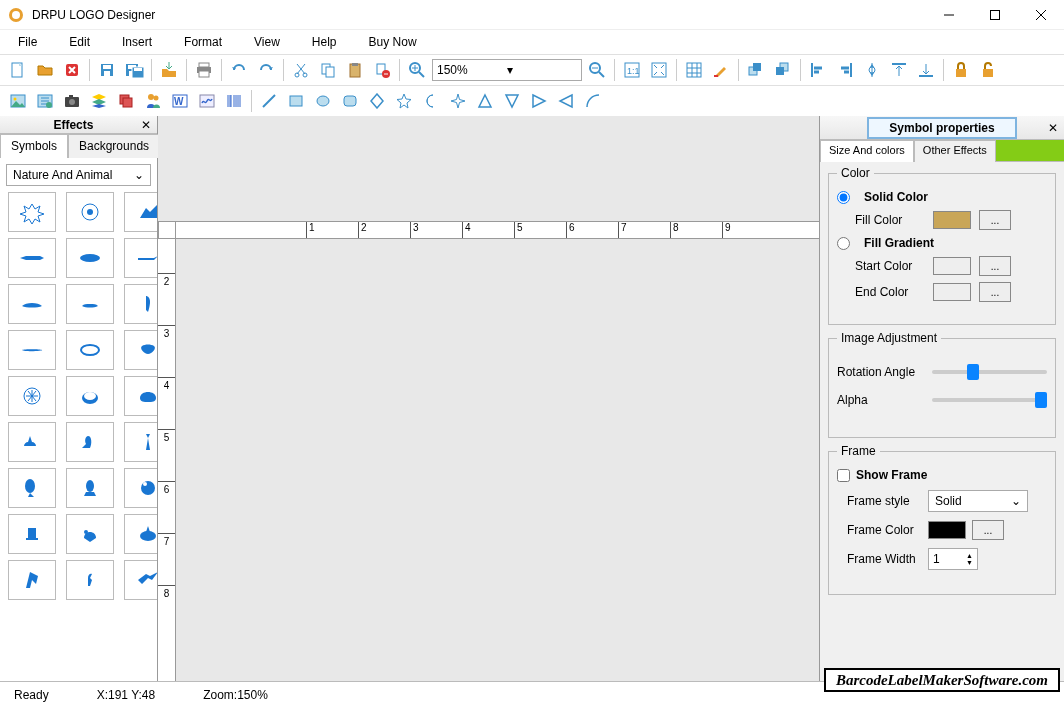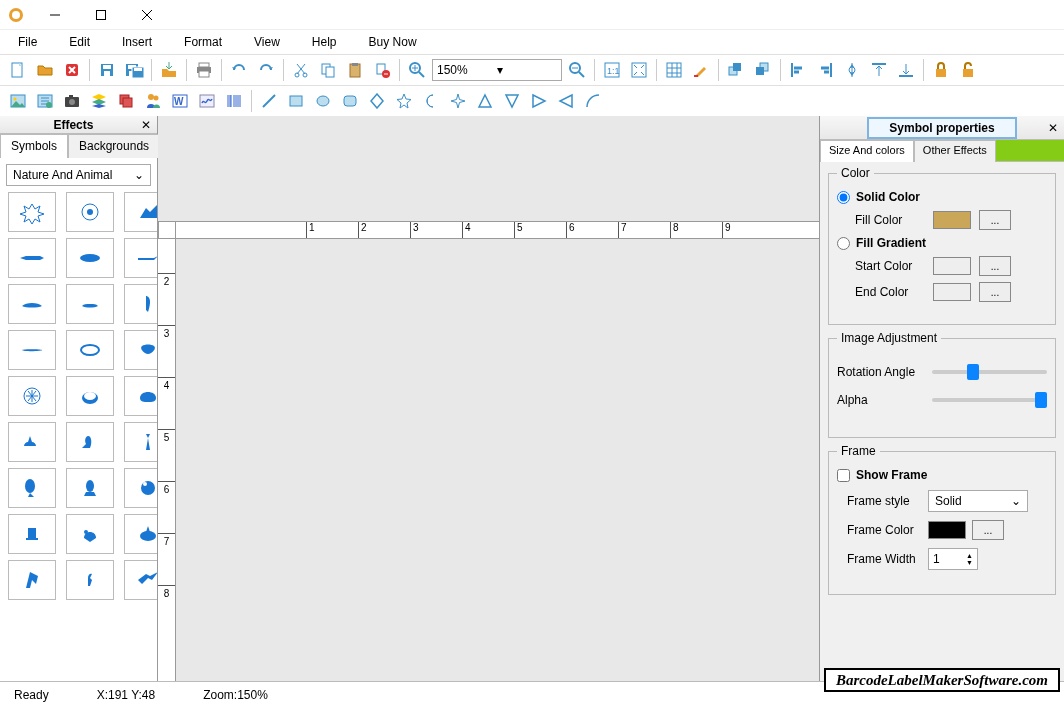--- a/index.html
+++ b/index.html
@@ -9,21 +9,21 @@
   .titlebar .app-icon { width: 16px; height: 16px; margin-right: 8px; }
   .titlebar .title { flex: 1; font-size: 12px; }
   .titlebar .win-btn { width: 46px; height: 30px; display: flex; align-items: center; justify-content: center; }
   
   .menubar { height: 24px; display: flex; align-items: center; padding: 0 8px; gap: 12px; }
   .menubar .menu-item { padding: 3px 10px; font-size: 12px; cursor: default; }
   
   .toolbar { padding: 3px 6px; display: flex; align-items: center; flex-wrap: wrap; gap: 3px; border-top: 1px solid #e0e0e0; }
   .toolbar .sep { width: 1px; height: 22px; background: #ccc; margin: 0 2px; }
   .tbtn { width: 24px; height: 24px; display: flex; align-items: center; justify-content: center; border: 1px solid transparent; border-radius: 2px; cursor: default; }
-  .zoom-combo { width: 130px; height: 22px; border: 1px solid #aaa; padding: 0 4px; font-size: 12px; display: flex; align-items: center; }
+  .zoom-combo { width: 150px; height: 22px; border: 1px solid #aaa; padding: 0 4px; font-size: 12px; display: flex; align-items: center; }
   .zoom-combo span { flex: 1; }
   
   .main { display: flex; height: 565px; }
   
   .left-panel { width: 158px; display: flex; flex-direction: column; border-right: 1px solid #999; justify-content: space-between; }
   .panel-header { background: linear-gradient(#f7f7f7,#e8e8e8); border-bottom: 1px solid #bbb; height: 18px; display: flex; align-items: center; padding: 0 6px; font-weight: bold; font-size: 12px; }
   .panel-header .x { margin-left: auto; font-weight: normal; }
   .panel-tabs { display: flex; background: #fff; border-bottom: 1px solid #bbb; height: 24px; }
   .panel-tab { padding: 4px 10px; font-size: 12px; border: 1px solid #bbb; border-bottom: none; margin-bottom: -1px; background: #f0f0f0; cursor: default; }
   .panel-tab.active { background: #fff; }
@@ -48,21 +48,21 @@
   .right-panel .panel-header { justify-content: center; position: relative; }
   .right-panel .panel-header .title-box { background: #eef7ff; border: 2px solid #7eb4e0; padding: 2px 20px; font-weight: bold; }
   .right-panel .panel-header .x { position: absolute; right: 6px; }
   .right-tabs { display: flex; background: #84cc16; border-bottom: 1px solid #bbb; height: 22px; }
   .right-tab { padding: 3px 8px; font-size: 11px; border: 1px solid #bbb; border-bottom: none; margin-bottom: -1px; background: #f0f0f0; cursor: default; }
   .right-tab.active { background: #fff; }
   
   .prop-body { flex: 1; padding: 4px 8px; overflow-y: auto; font-size: 12px; }
   fieldset { border: 1px solid #bbb; margin-bottom: 6px; padding: 6px 8px 16px; }
   legend { font-size: 12px; padding: 0 4px; }
-  .radio-row { display: flex; align-items: center; gap: 6px; margin: 4px 0; font-weight: bold; }
+  .radio-row { display: flex; align-items: center; gap: 14px; margin: 4px 0; font-weight: bold; }
   .radio-row input { width: 13px; height: 13px; }
   .color-row { display: flex; align-items: center; margin: 6px 0 6px 18px; gap: 8px; }
   .color-row label { width: 70px; }
   .swatch { width: 38px; height: 18px; border: 1px solid #888; }
   .dots-btn { width: 32px; height: 20px; border: 1px solid #888; background: #eee; display: flex; align-items: center; justify-content: center; font-size: 10px; }
   .slider-row { display: flex; align-items: center; margin: 14px 0; gap: 10px; }
   .slider-row label { width: 85px; }
   .slider { flex: 1; height: 4px; background: #ccc; position: relative; border-radius: 2px; }
   .slider .thumb { position: absolute; top: -6px; width: 12px; height: 16px; background: #0a84ff; border-radius: 2px; }
   .check-row { display: flex; align-items: center; gap: 6px; font-weight: bold; margin: 4px 0; }
@@ -81,20 +81,21 @@
   ::-webkit-scrollbar-thumb { background: #c0c0c0; border: 1px solid #a0a0a0; }
 </style>
 </head>
 <body>
 
 <div class="titlebar">
   <svg class="app-icon" viewBox="0 0 16 16">
       <circle cx="8" cy="8" r="7" fill="#e8a030"></circle>
       <circle cx="8" cy="8" r="4" fill="#fff"></circle>
     </svg>
+  <div class="title">DRPU LOGO Designer</div>
   <div class="win-btn">
       <svg width="10" height="10">
         <line x1="0" y1="5" x2="10" y2="5" stroke="#000"></line>
       </svg>
     </div>
   <div class="win-btn">
       <svg width="10" height="10">
         <rect x="0.5" y="0.5" width="9" height="9" fill="none" stroke="#000"></rect>
       </svg>
     </div>

